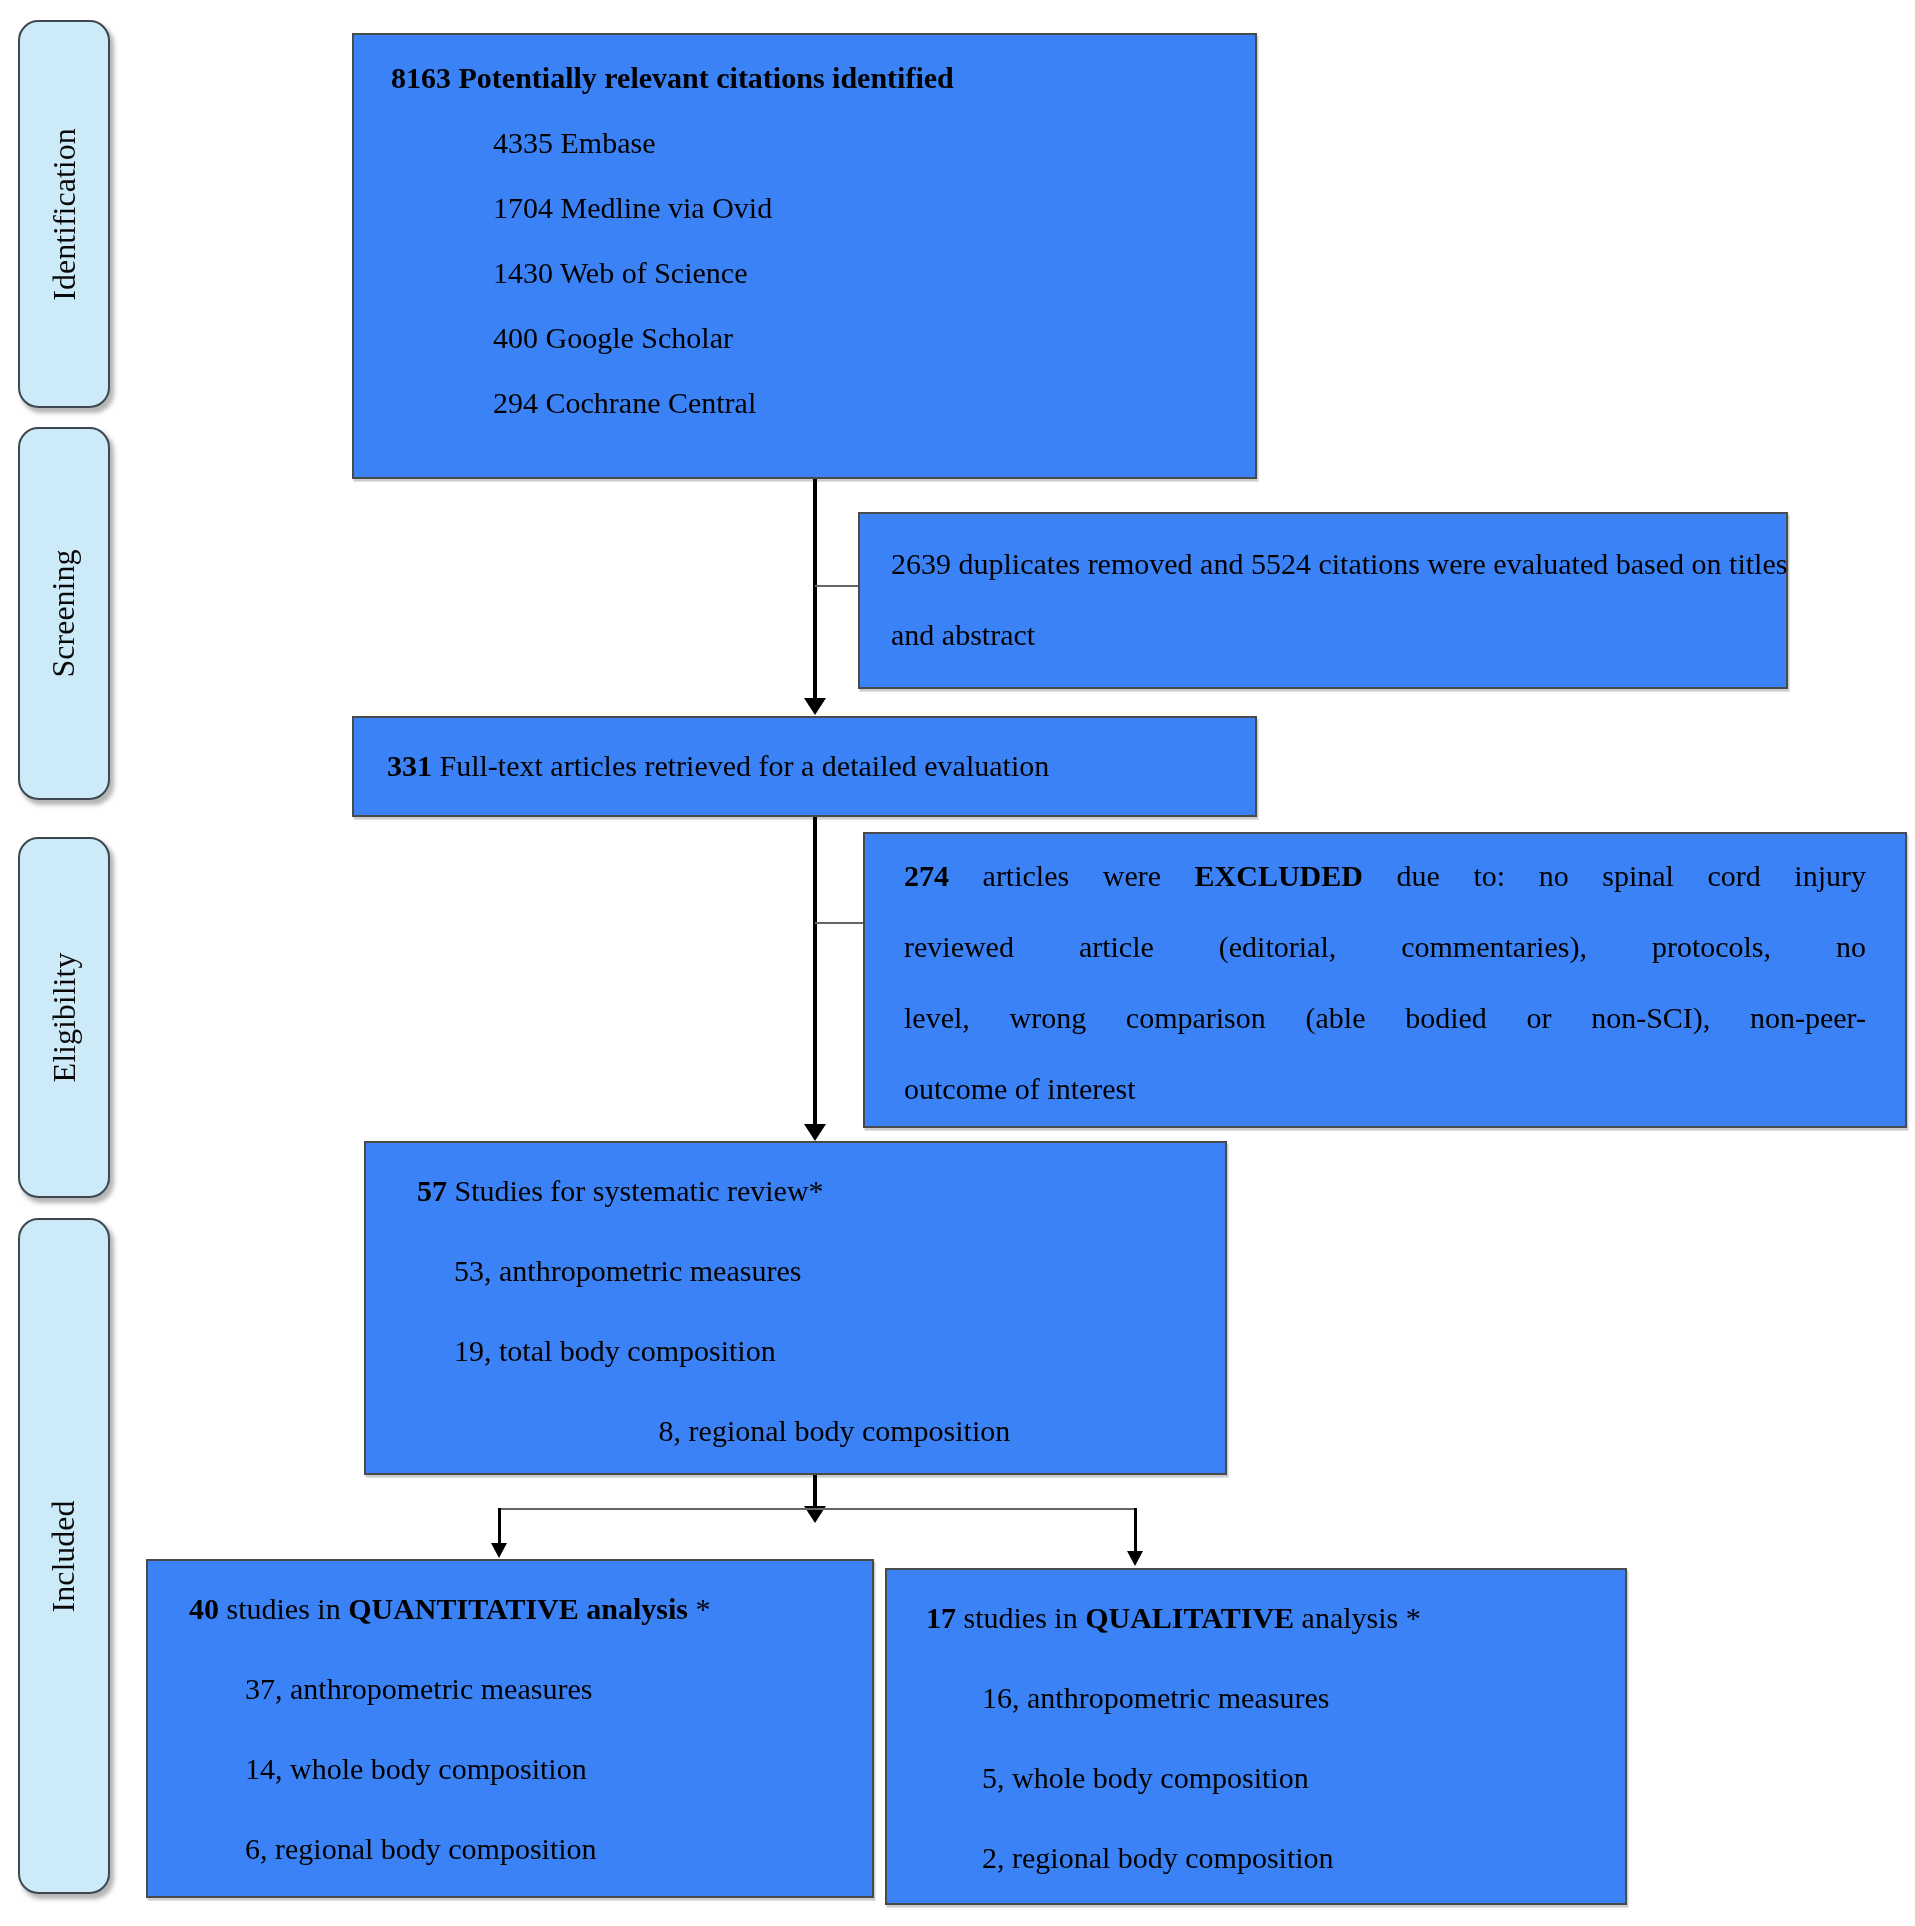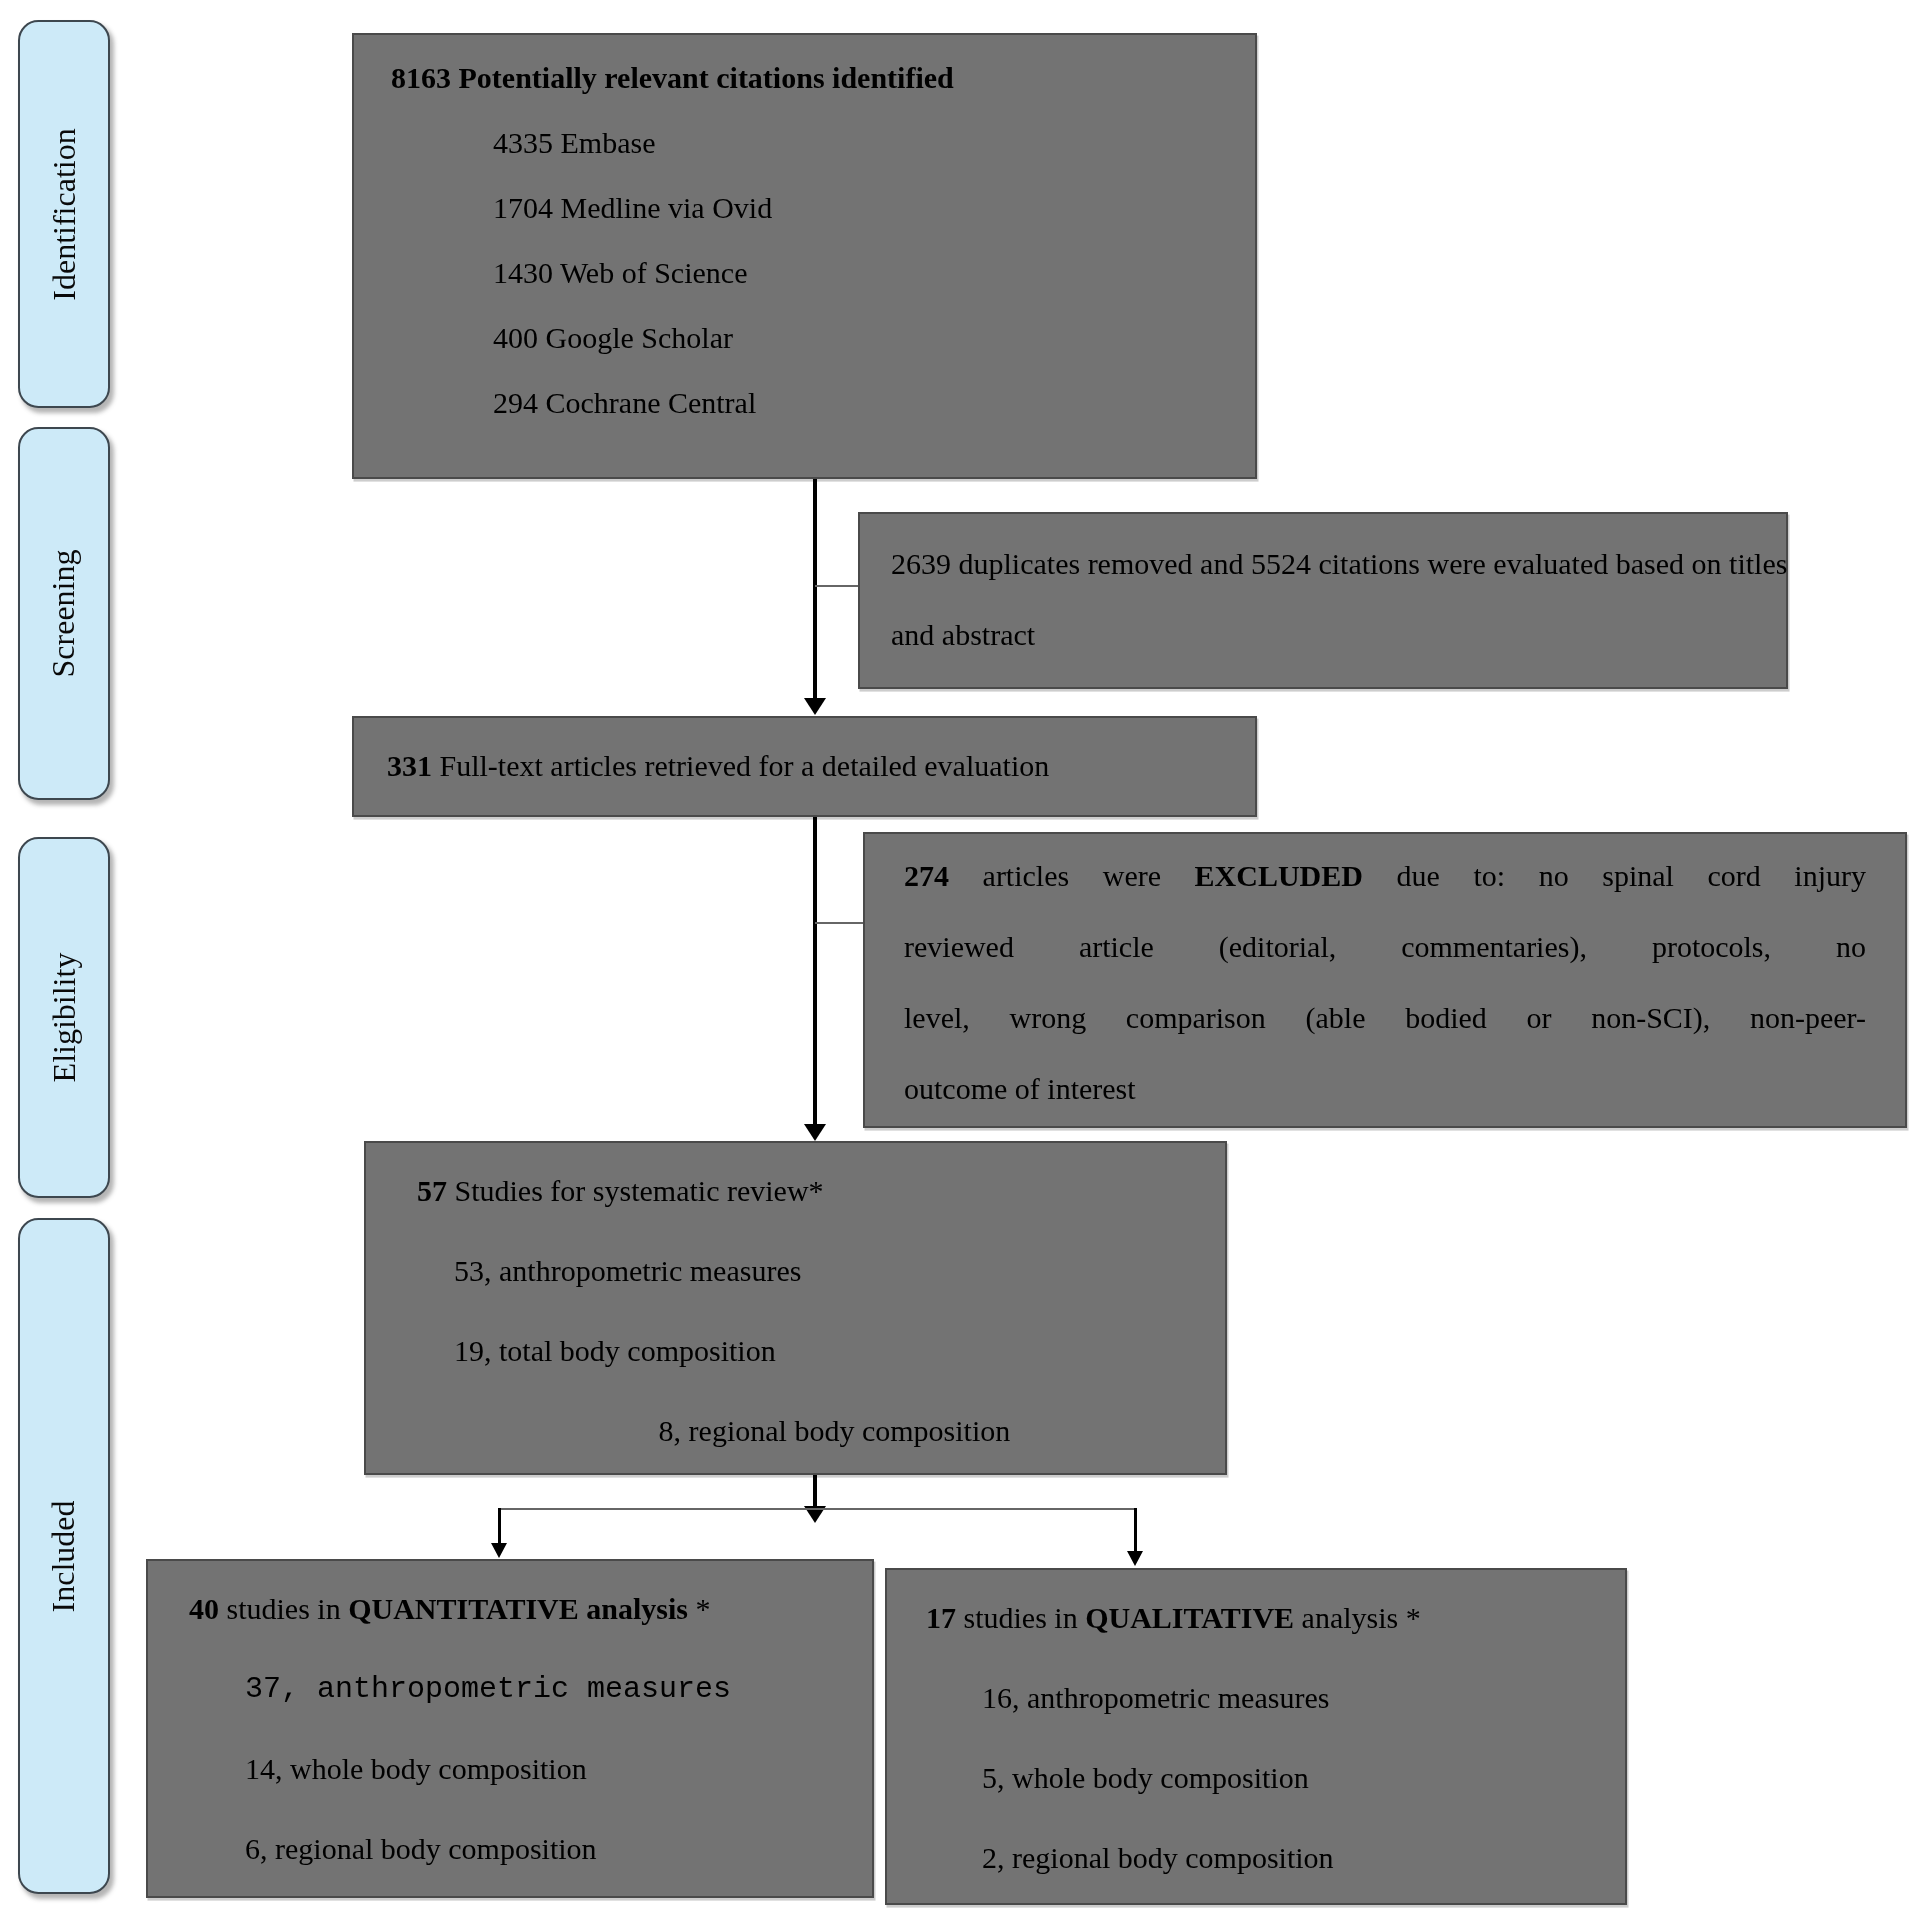--- a/index.html
+++ b/index.html
@@ -28,21 +28,21 @@
   }
   .stage span{
     transform:rotate(-90deg);
     white-space:nowrap;
     font-size:32px;
     color:#0a0a0a;
   }
   
   .fbox{
     position:absolute;
-    background:#737373;
+    background:#3b82f6;
     border:2px solid #4a4a4a;
     box-shadow:1.5px 2.6px 0 rgba(130,130,130,0.40);
     box-sizing:border-box;
     font-size:30px;
   }
   .ln{display:block;white-space:nowrap;}
   .jl{white-space:normal;text-align:justify;text-align-last:justify;}
   b{font-weight:700;}
   
   .vl{position:absolute;background:#000000;}
@@ -124,21 +124,21 @@
   <div class="tl" style="left:498px;top:1508px;width:639px;height:2px;"></div>
   <div class="vl" style="left:498px;top:1508px;width:3.1px;height:37px;"></div>
   <div class="ah small" style="left:491px;top:1543px;"></div>
   <div class="vl" style="left:1134px;top:1508px;width:3.1px;height:44px;"></div>
   <div class="ah small" style="left:1127px;top:1551px;"></div>
 
   <div class="fbox" style="left:146px;top:1559px;width:728px;height:339px;padding:8.2px 10.2px 0 41px;">
     <span class="ln" style="line-height:80px;">
       <b>40</b><span> studies in </span><b>QUANTITATIVE analysis</b><span> *</span>
     </span>
-    <span class="ln" style="line-height:80px;padding-left:56px;font-family:Liberation Mono, monospace;">37, anthropometric measures</span>
+    <span class="ln" style="line-height:80px;padding-left:56px;">37, anthropometric measures</span>
     <span class="ln" style="line-height:80px;padding-left:56px;">14, whole body composition</span>
     <span class="ln" style="line-height:80px;padding-left:56px;">6, regional body composition</span>
   </div>
 
   <div class="fbox" style="left:885px;top:1568px;width:742px;height:337px;padding:8.2px 10.2px 0 39px;">
     <span class="ln" style="line-height:80px;">
       <b>17</b><span> studies in </span><b>QUALITATIVE</b><span> analysis *</span>
     </span>
     <span class="ln" style="line-height:80px;padding-left:56px;">16, anthropometric measures</span>
     <span class="ln" style="line-height:80px;padding-left:56px;">5, whole body composition</span>

